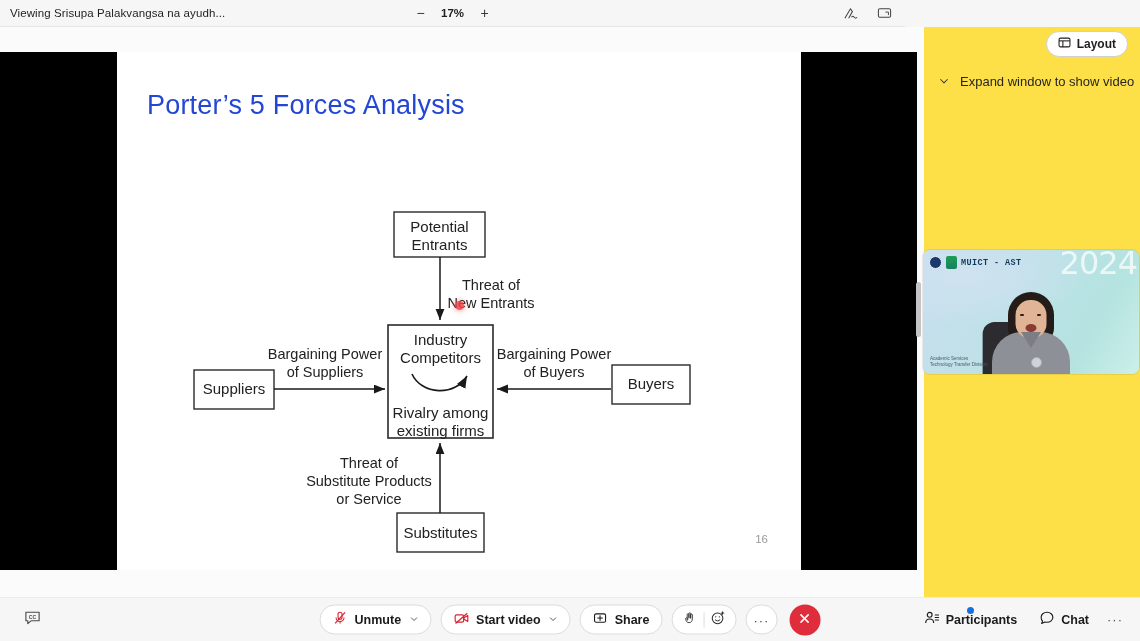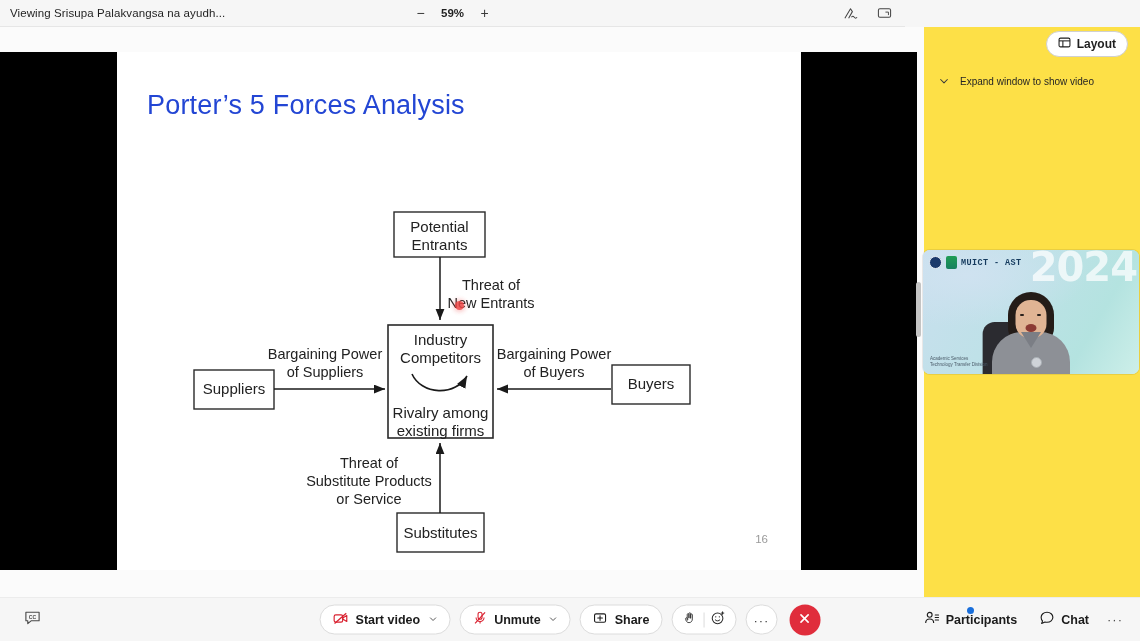--- a/index.html
+++ b/index.html
@@ -119,42 +119,42 @@
     border: 1px solid #d0d0d0; border-radius: 14px;
     background: #fff; cursor: pointer;
     font-size: 12px; font-weight: 600; color: #1f1f1f;
   }
   .expand-row {
     position: absolute; left: 6px; top: 40px;
     width: 204px; height: 28px;
     display: flex; align-items: center; gap: 10px;
     padding-left: 8px;
     cursor: pointer; border-radius: 4px;
-    font-size: 10px; color: #252525;
+    font-size: 13px; color: #252525;
     white-space: nowrap;
   }
   .chev { color: #3a3a3a; font-size: 10px; display:flex; }
 
   .video-tile {
     position: absolute; left: 923px; top: 250px;
     width: 216px; height: 124px;
     border-radius: 7px; overflow: hidden;
     background: linear-gradient(125deg,#cfe4ee 0%, #bfe0e6 35%, #b7e2e2 65%, #cfeeea 100%);
     box-shadow: 0 0 0 1px rgba(0,0,0,.08);
     cursor: pointer;
   }
   .vt-bg {
     position: absolute; inset: 0;
     background:
       radial-gradient(ellipse 80% 60% at 20% 20%, #cfe2f0 0%, rgba(207,226,240,0) 70%),
       linear-gradient(120deg,#c9dfee 0%, #bfe1e8 40%, #b4e3e0 75%, #cdefe9 100%);
   }
   .vt-year {
     position: absolute; right: 2px; top: -6px;
-    font-size: 40px; font-weight: 700;
+    font-size: 32px; font-weight: 400;
     color: rgba(255,255,255,.72);
     letter-spacing: -1px;
     font-family: "DejaVu Sans", sans-serif;
   }
   .vt-logo {
     position: absolute; left: 6px; top: 6px;
     display: flex; align-items: center; gap: 4px; font-family: Liberation Mono, monospace;
   }
   .vt-logo-circle {
     width: 13px; height: 13px; border-radius: 50%;
@@ -306,21 +306,21 @@
 </head>
 <body>
 
 <div id="app">
 
   <div class="topbar">
     <div class="viewing-title">Viewing Srisupa Palakvangsa na ayudh...</div>
 
     <div class="zoomctrls">
       <div class="zoom-btn">−</div>
-      <div class="zoom-level">59%</div>
+      <div class="zoom-level">17%</div>
       <div class="zoom-btn">+</div>
     </div>
 
     <div class="topbar-right">
       <div class="tb-icon">
         <svg width="15" height="15" viewBox="0 0 16 16" fill="none">
           <path d="M2 13 L8 3 L10 6 L6 13" stroke="#444" stroke-width="1.1" fill="none" stroke-linejoin="round"></path>
           <path d="M9 12 q1.5 -2 3 0 q1.5 2 3 0" stroke="#444" stroke-width="1.1" fill="none"></path>
         </svg>
       </div>
@@ -449,44 +449,44 @@
           <path d="M2 3.5h14v9H7.5L4 15.5V12.5H2z" stroke="#4a4a4a" stroke-width="1.2" fill="none" stroke-linejoin="round"></path>
           <text x="9" y="10.3" text-anchor="middle" font-size="5.4" fill="#4a4a4a" font-family="Liberation Sans, sans-serif" font-weight="700">CC</text>
         </svg>
       </span>
     </div>
 
     <div class="center-cluster">
 
       <div class="pill">
         <span>
-          <svg width="16" height="16" viewBox="0 0 18 18" fill="none">
-            <rect x="1.8" y="5" width="9.6" height="8" rx="1.8" stroke="#d9202f" stroke-width="1.3"></rect>
-            <path d="M11.4 8.4 L16 5.6 v6.8 L11.4 9.6z" stroke="#d9202f" stroke-width="1.3" fill="none" stroke-linejoin="round"></path>
-            <line x1="2.2" y1="14.6" x2="15.4" y2="3" stroke="#d9202f" stroke-width="1.4"></line>
-          </svg>
-        </span>
-        <span>Start video</span>
-        <span class="caret">
-          <svg width="9" height="9" viewBox="0 0 12 12" fill="none">
-            <path d="M2.5 4.5 L6 8 L9.5 4.5" stroke="#555" stroke-width="1.3" fill="none" stroke-linecap="round" stroke-linejoin="round"></path>
-          </svg>
-        </span>
-      </div>
-
-      <div class="pill">
-        <span>
           <svg width="15" height="15" viewBox="0 0 18 18" fill="none">
             <rect x="6.6" y="2" width="4.8" height="8.4" rx="2.4" stroke="#d9202f" stroke-width="1.3"></rect>
             <path d="M4.2 8.4a4.8 4.8 0 0 0 9.6 0" stroke="#d9202f" stroke-width="1.3" fill="none"></path>
             <line x1="9" y1="13.2" x2="9" y2="15.6" stroke="#d9202f" stroke-width="1.3"></line>
             <line x1="3" y1="15.4" x2="15" y2="2.3" stroke="#d9202f" stroke-width="1.4"></line>
           </svg>
         </span>
         <span>Unmute</span>
+        <span class="caret">
+          <svg width="9" height="9" viewBox="0 0 12 12" fill="none">
+            <path d="M2.5 4.5 L6 8 L9.5 4.5" stroke="#555" stroke-width="1.3" fill="none" stroke-linecap="round" stroke-linejoin="round"></path>
+          </svg>
+        </span>
+      </div>
+
+      <div class="pill">
+        <span>
+          <svg width="16" height="16" viewBox="0 0 18 18" fill="none">
+            <rect x="1.8" y="5" width="9.6" height="8" rx="1.8" stroke="#d9202f" stroke-width="1.3"></rect>
+            <path d="M11.4 8.4 L16 5.6 v6.8 L11.4 9.6z" stroke="#d9202f" stroke-width="1.3" fill="none" stroke-linejoin="round"></path>
+            <line x1="2.2" y1="14.6" x2="15.4" y2="3" stroke="#d9202f" stroke-width="1.4"></line>
+          </svg>
+        </span>
+        <span>Start video</span>
         <span class="caret">
           <svg width="9" height="9" viewBox="0 0 12 12" fill="none">
             <path d="M2.5 4.5 L6 8 L9.5 4.5" stroke="#555" stroke-width="1.3" fill="none" stroke-linecap="round" stroke-linejoin="round"></path>
           </svg>
         </span>
       </div>
 
       <div class="pill">
         <span>
           <svg width="15" height="15" viewBox="0 0 18 18" fill="none">

